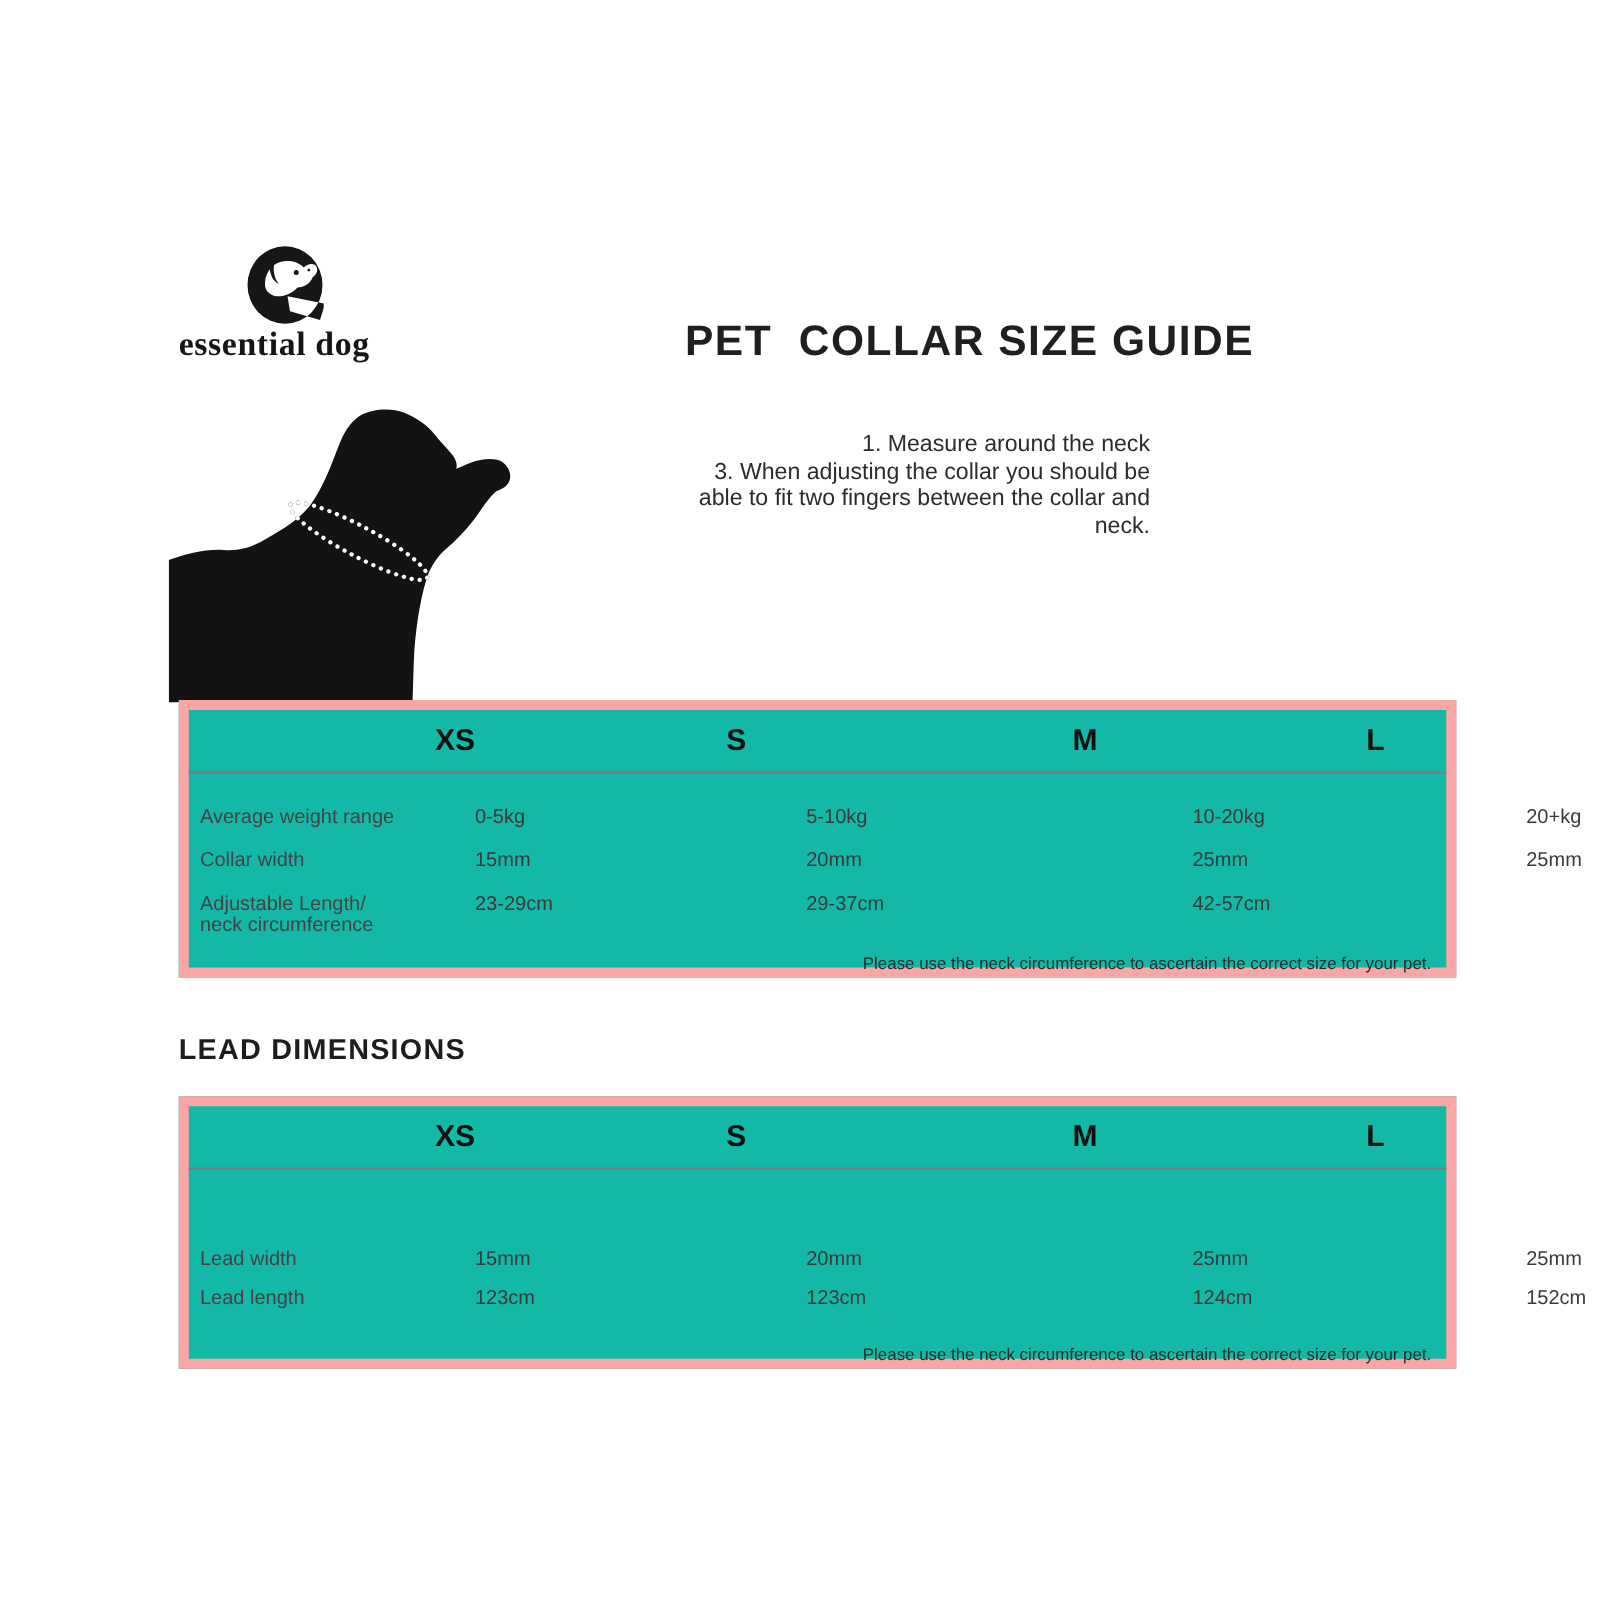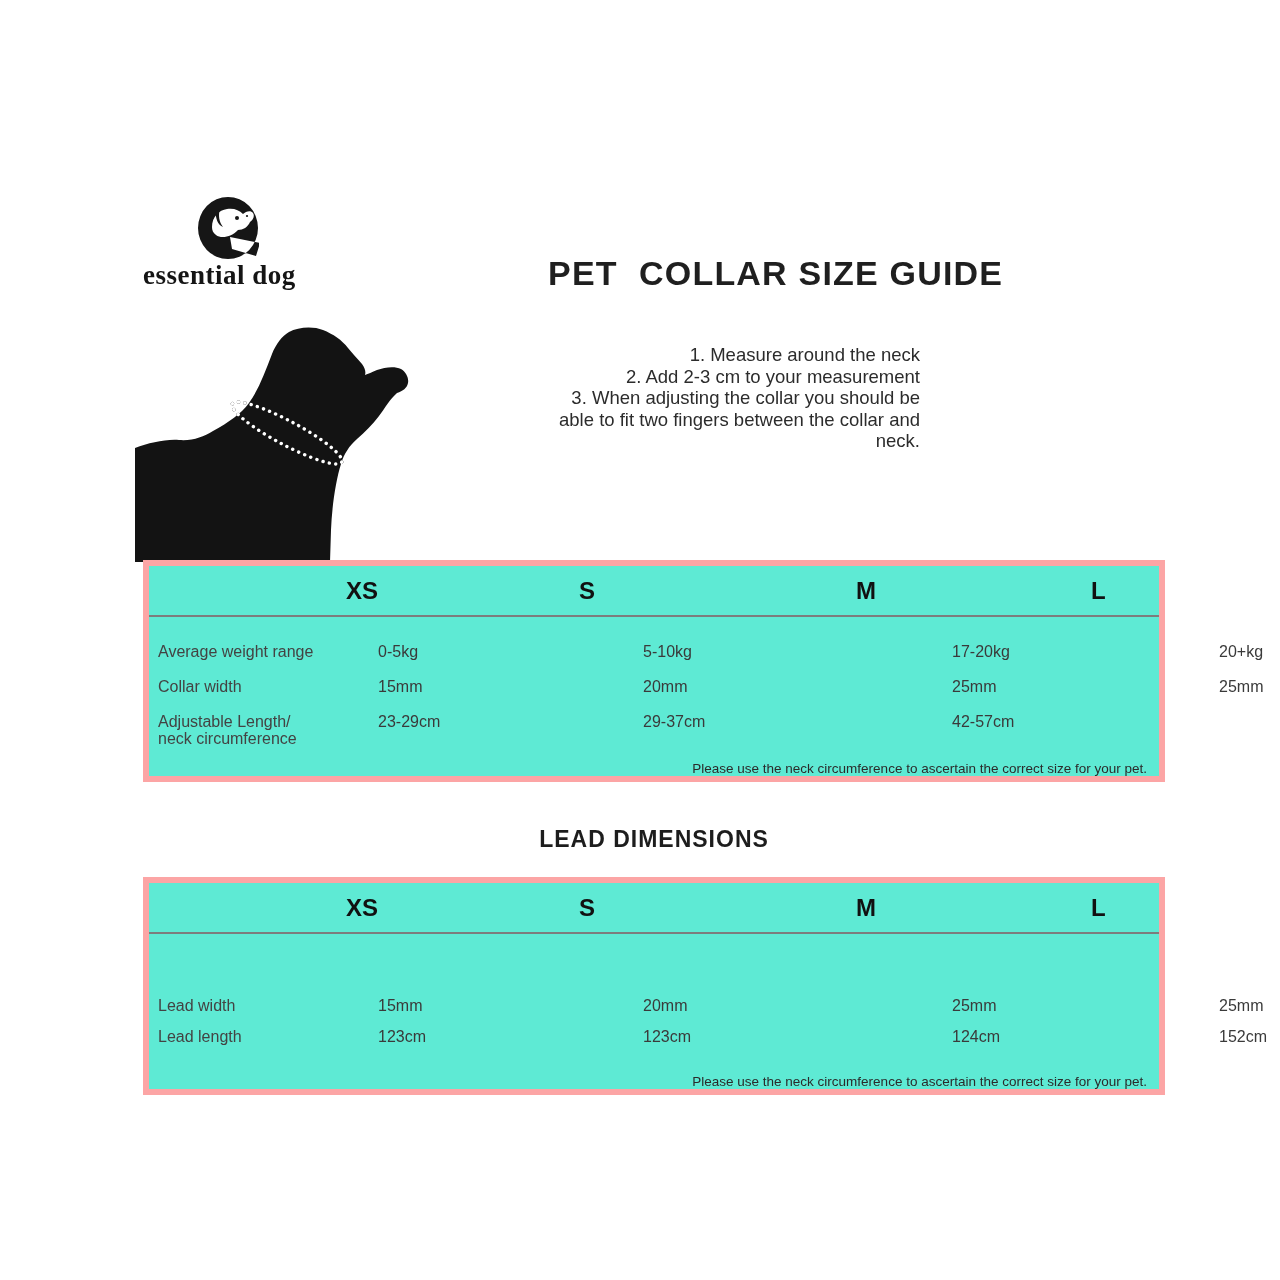--- a/index.html
+++ b/index.html
@@ -28,21 +28,21 @@
   }
   .instructions {
     position:absolute; left:548px; top:324px; width:372px;
     font-size:18.5px; line-height:21.5px; color:#2c2c2c;text-align:right;
   }
   
   .dog-art { position:absolute; left:135px; top:300px; width:276px; height:242px; }
   
   .size-table {
     position:absolute; left:143px; width:1022px;
-    border:6px solid #fca5a5; background:#5eead4;
+    border:8px solid #fca5a5; background:#14b8a6;
   }
   .t-collar { top:540px; height:222px; }
   .t-lead   { top:857px; height:218px; }
   .thead {
     display:grid; grid-template-columns:197px 233px 277px 235px 1fr;
     align-items:center; height:51px;
     border-bottom:2px solid #7d7d7d;
     font-weight:bold; font-size:24px; color:#111;
   }
   .tbody { position:relative; }
@@ -55,21 +55,21 @@
   .t-collar .trow { margin-bottom:17px; }
   .t-lead   .trow { margin-bottom:13px; }
   .trow .rlabel { padding-left:9px; color:#434343; white-space:pre-line; line-height:17px; }
   .tnote {
     position:absolute; right:12px; bottom:6px;
     font-size:13.5px; color:#2b2b2b;
   }
   
   .lead-heading {
     position:absolute; left:143px; top:806px; width:1022px;
-    text-align:center; font-size:23px; font-weight:600;
+    font-size:23px; font-weight:600;
     letter-spacing:1px; color:#1d1d1d;
   }
 </style>
 </head>
 <body>
 
 <div class="canvas">
 
   <svg class="logo-e" viewBox="0 0 62 64" aria-hidden="true">
     <path fill="#161616" fill-rule="evenodd" d="
@@ -79,21 +79,20 @@
     <path fill="#161616" d="M23,13 C21,19 22,26 26,31 C21,29 18,22 19,15 Z"></path>
     <circle cx="40" cy="22" r="2" fill="#161616"></circle>
     <circle cx="50" cy="20" r="1.1" fill="#161616"></circle>
   </svg>
   <div class="logo-text">essential dog</div>
 
   <div class="page-title">PET  COLLAR SIZE GUIDE</div>
 
   <div class="instructions">
     <div>1. Measure around the neck</div>
-    <div>2. Add 2-3 cm to your measurement</div>
     <div>3. When adjusting the collar you should be able to fit two fingers between the collar and neck.</div>
   </div>
 
   <svg class="dog-art" viewBox="0 0 276 242" aria-hidden="true">
     <defs>
       <clipPath id="dogclip">
         <path d="M0,128 C14,123 30,119 44,120 C58,121 68,117 78,111 C94,102 106,94 114,83 C124,69 130,52 137,34 C141,24 147,16 154,12 C163,7 178,6 188,10 C198,14 207,20 213,28 C217,33 222,38 227,44 C230,48 231,52 230,55 C233,54 237,52 242,50 C250,47 260,46 266,49 C271,52 274,58 273,63 C272,68 268,71 262,73 C255,79 250,88 244,96 C237,105 230,112 222,119 C214,126 209,134 206,144 C201,160 197,185 196,210 L195,242 L0,242 Z"></path>
       </clipPath>
     </defs>
     <ellipse cx="152" cy="113" rx="62" ry="12" transform="rotate(28 152 113)" fill="none" stroke="#131313" stroke-width="3.4" stroke-dasharray="0.1 6.4" stroke-linecap="round"></ellipse>
@@ -107,21 +106,21 @@
       <div>XS</div>
       <div>S</div>
       <div>M</div>
       <div>L</div>
     </div>
     <div class="tbody">
       <div class="trow">
         <div class="rlabel">Average weight range</div>
         <div>0-5kg</div>
         <div>5-10kg</div>
-        <div>17-20kg</div>
+        <div>10-20kg</div>
         <div>20+kg</div>
       </div>
       <div class="trow">
         <div class="rlabel">Collar width</div>
         <div>15mm</div>
         <div>20mm</div>
         <div>25mm</div>
         <div>25mm</div>
       </div>
       <div class="trow">

